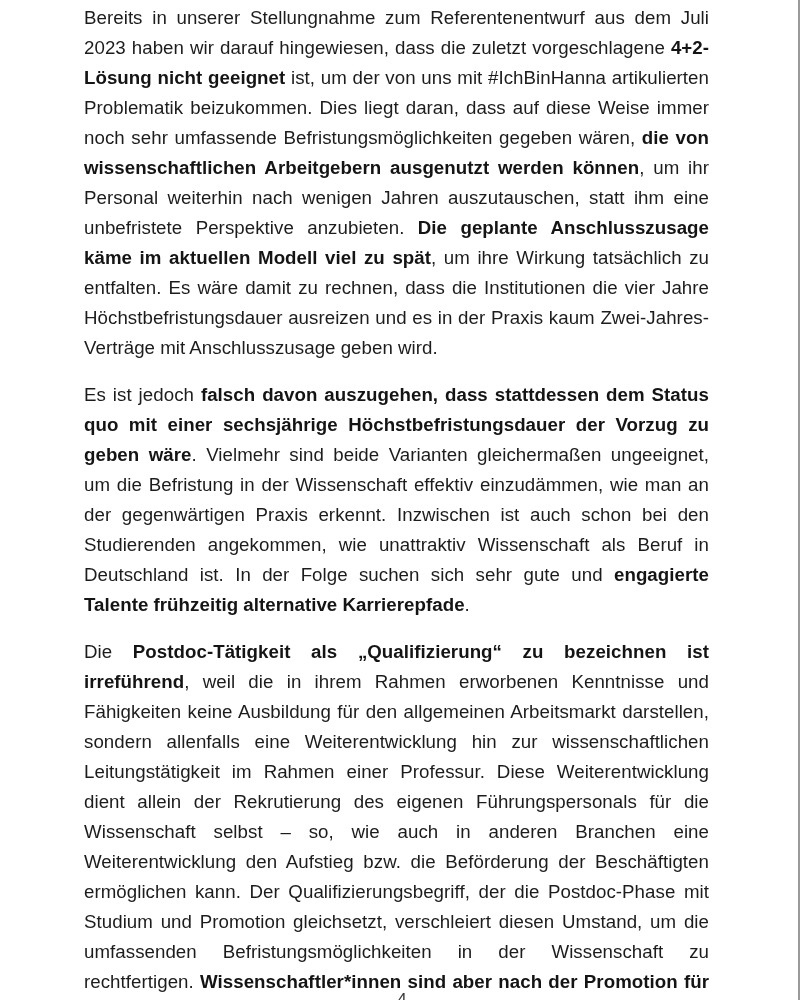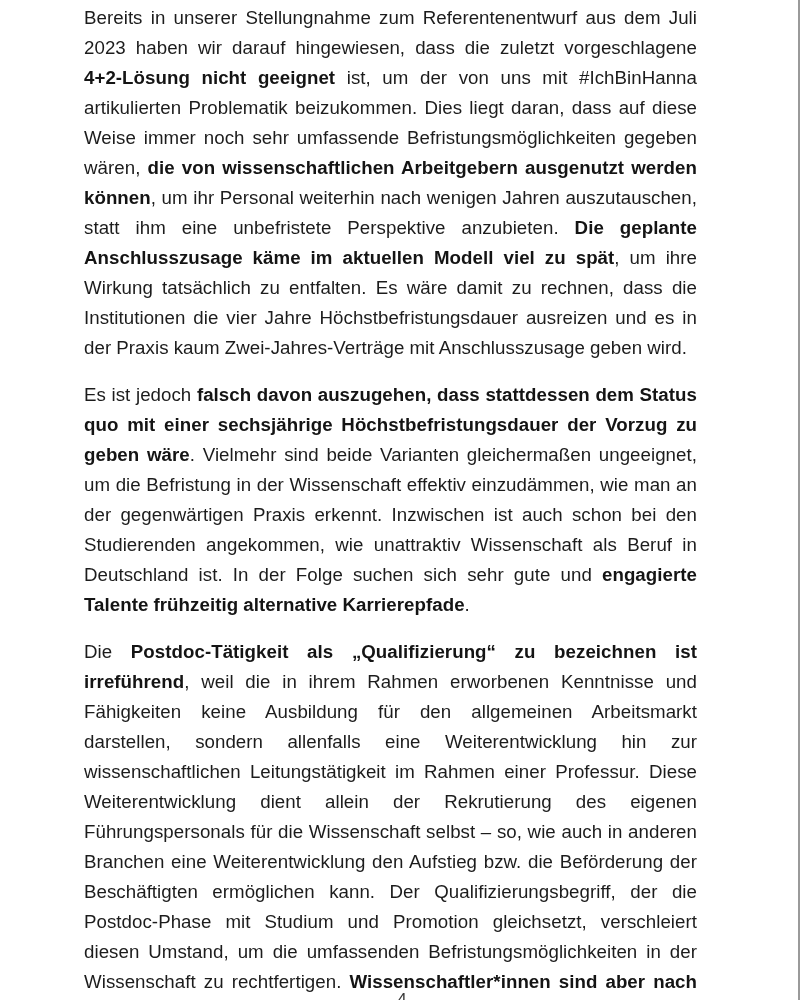--- a/index.html
+++ b/index.html
@@ -35,21 +35,21 @@
   }
 
   #text-column {
     position: absolute;
     left: 84px;
     top: 3px;
     width: 625px;
   }
 
   .para {
-    margin: 0 12px 17px 0;
+    margin: 0 0 17px 0;
     font-size: 18.7px;
     line-height: 30px;
     color: #1c1c1c;
     text-align: justify;
     text-align-last: left;
     -webkit-hyphens: none;
     hyphens: none;
     word-spacing: -0.1px;
     letter-spacing: 0.05px;
   }

